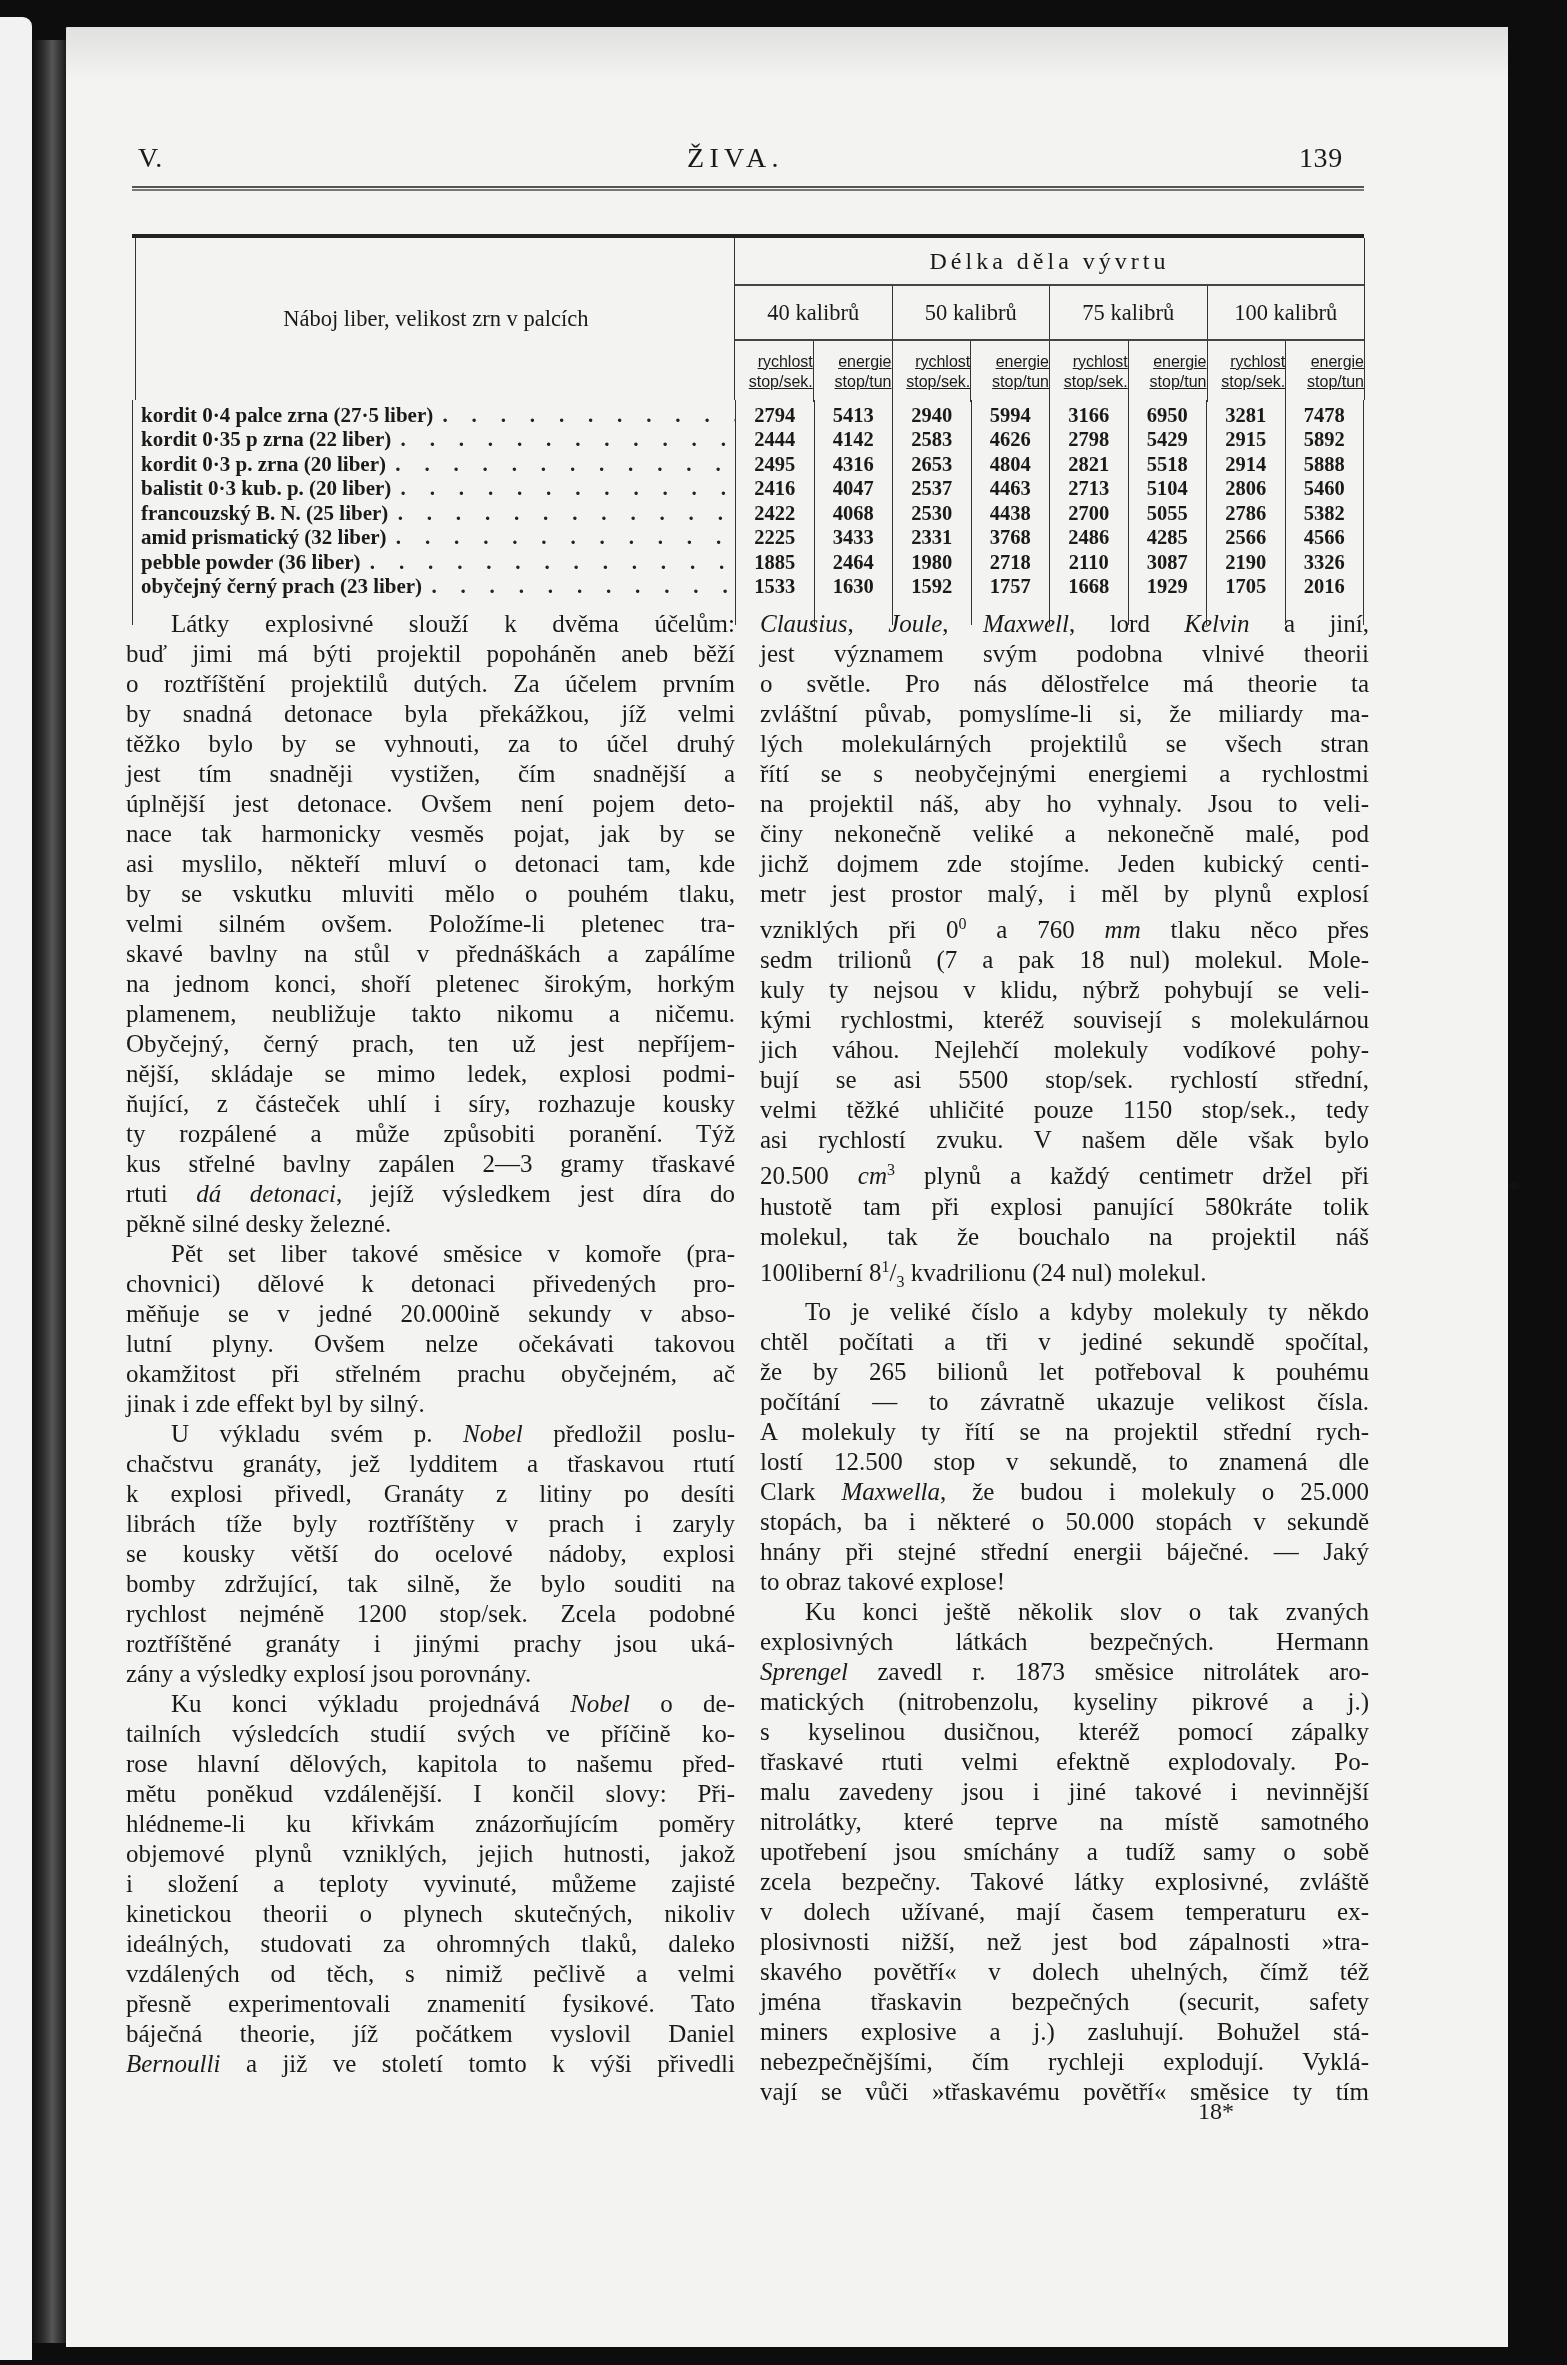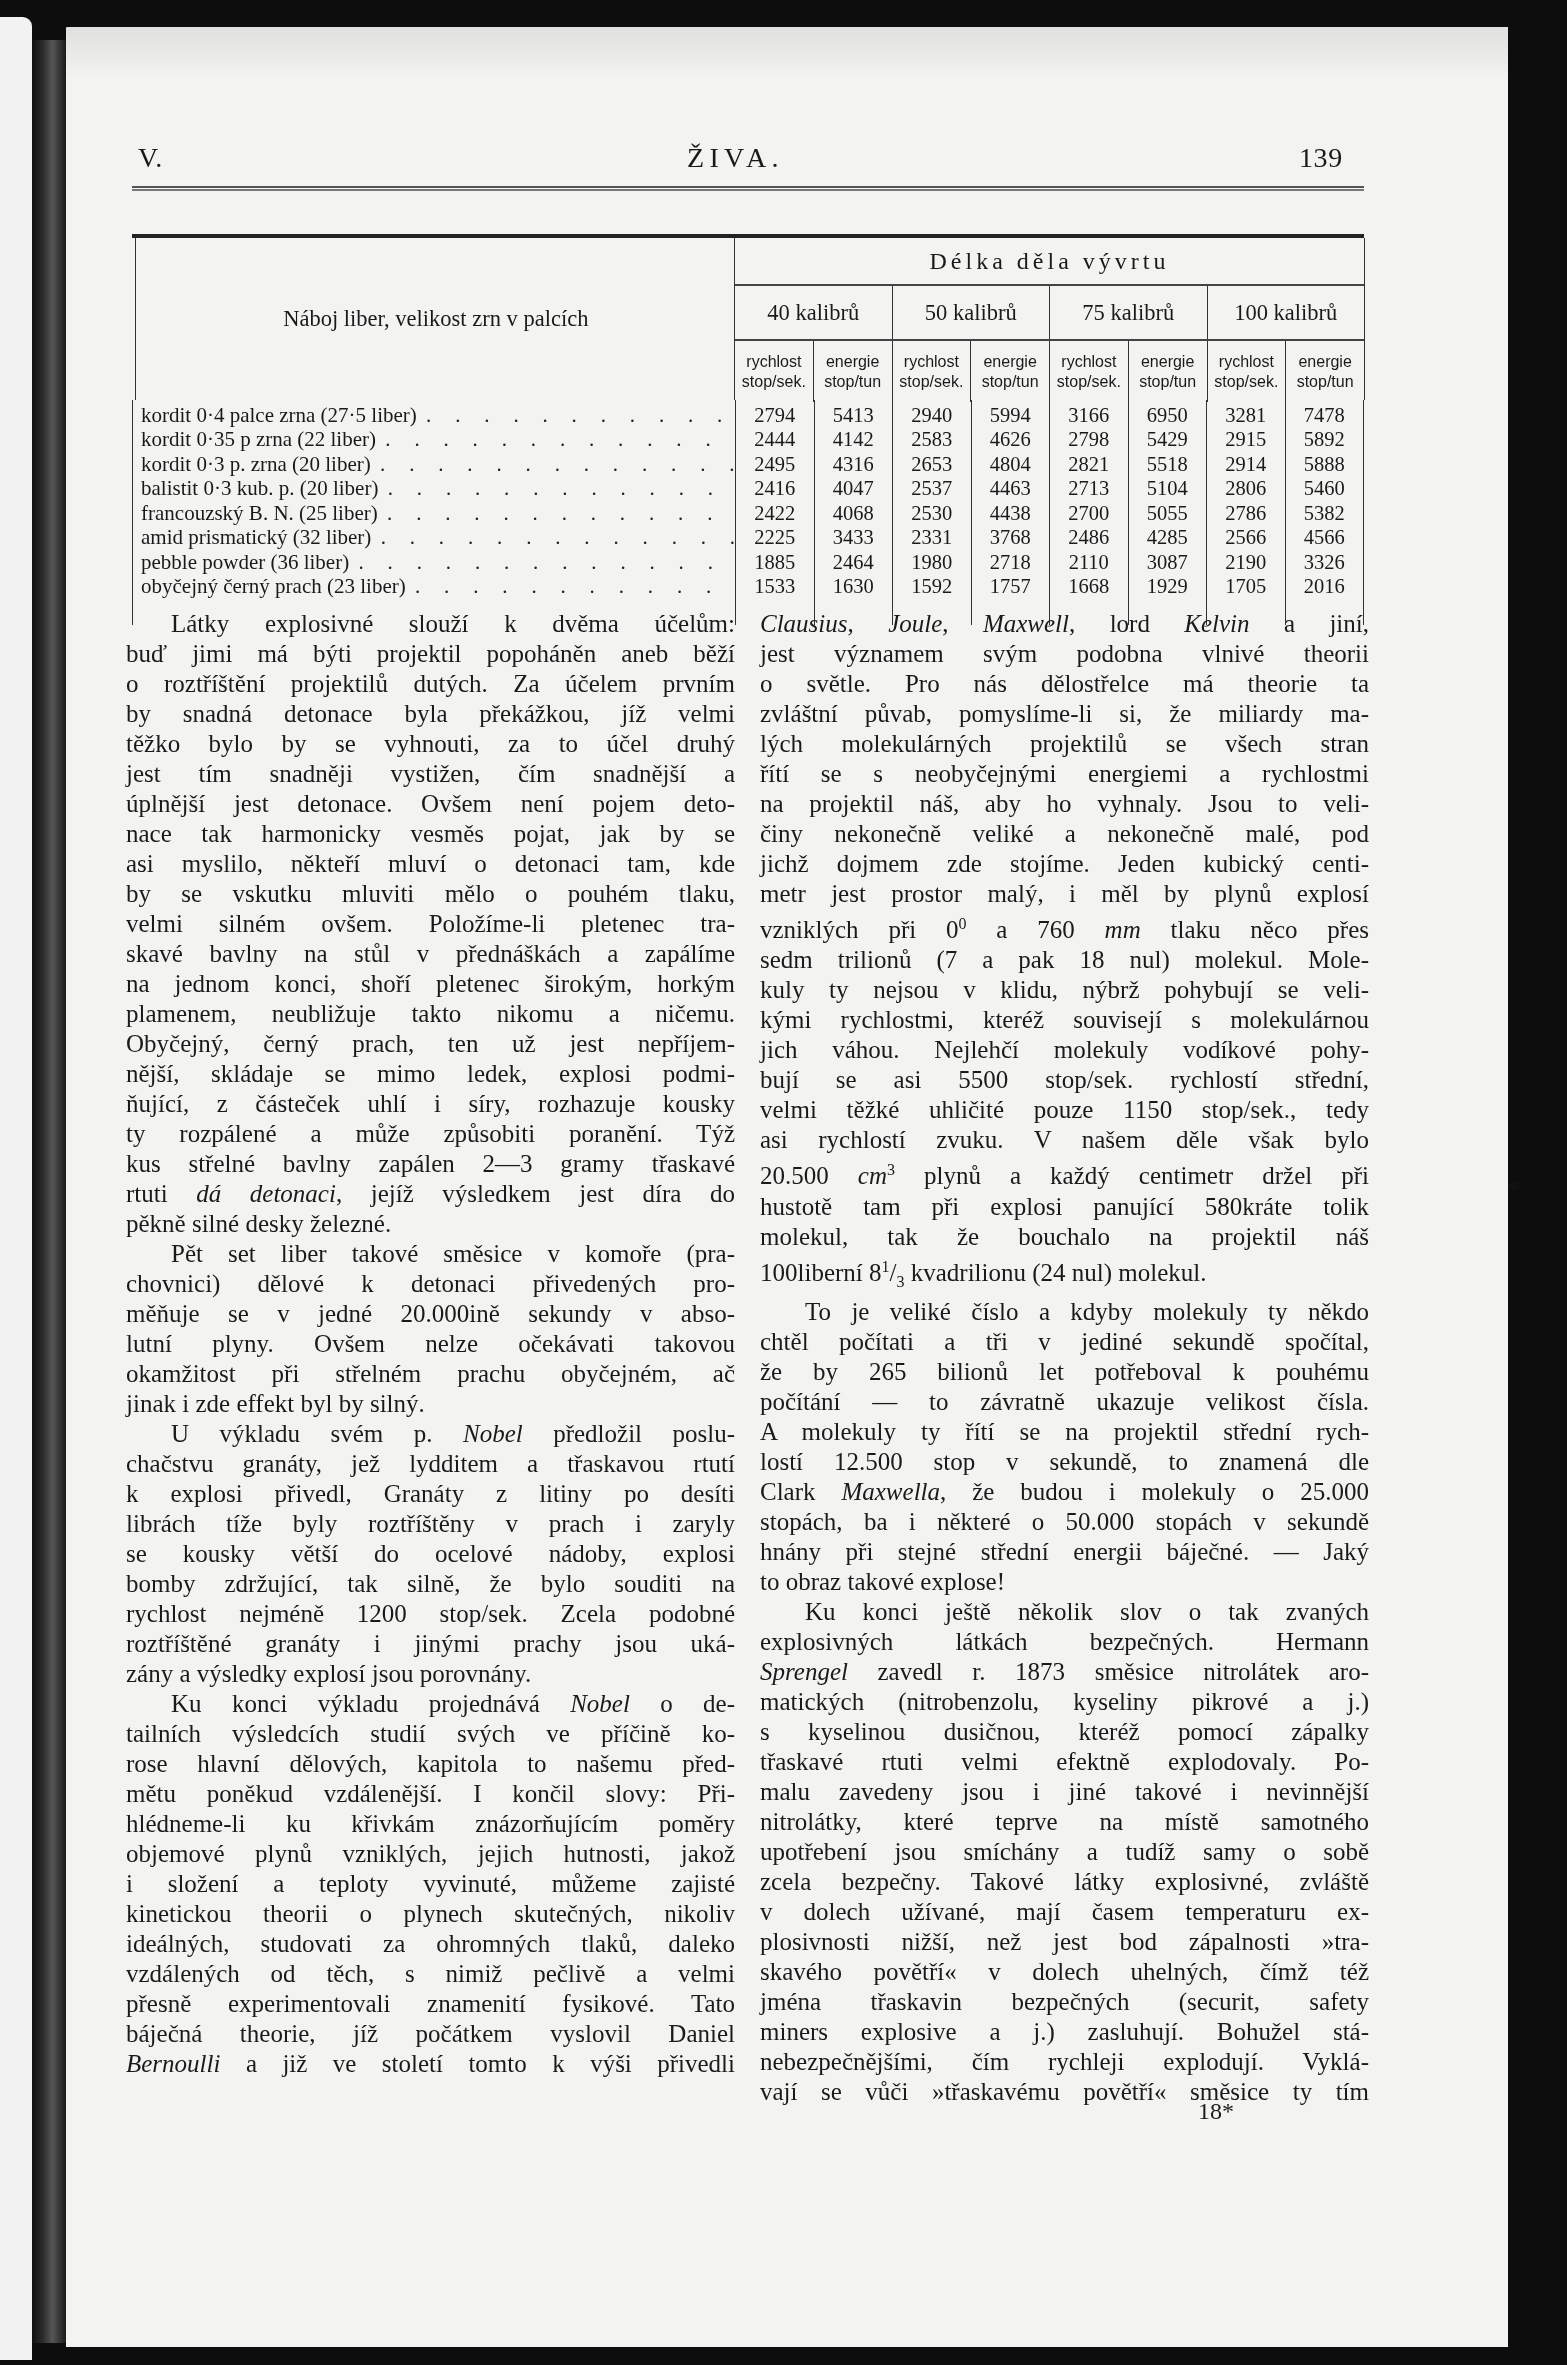--- a/index.html
+++ b/index.html
@@ -67,26 +67,26 @@
       border-bottom: 2px solid #444;
     }
     .th-cal { display: flex; height: 53px; border-bottom: 2px solid #444; }
     .th-cal > div {
       flex: 1; display: flex; align-items: center; justify-content: center;
       font-size: 22.5px; border-right: 1.3px solid #333;
     }
     .th-cal > div:last-child { border-right: none; }
     .th-sub { display: flex; height: 61px; }
     .th-sub > div {
-      flex: 1; display: flex; flex-direction: column; align-items: center; justify-content: center;
+      flex: 1; display: flex; flex-direction: column; align-items: flex-end; justify-content: center;
       font-size: 16px; line-height: 20px; font-family: "Liberation Sans", "DejaVu Sans", sans-serif;
-      font-stretch: condensed; border-right: 1.3px solid #333;
+      font-stretch: condensed; border-right: 1.3px solid #333; text-decoration: underline;
     }
     .th-sub > div:last-child { border-right: none; }
-    .tbl-body { position: relative; display: flex; }
+    .tbl-body { position: relative; display: flex; font-weight: bold; }
     .tb-labels {
       width: 602px; border-left: 1.3px solid #333; padding-top: 2.6px; padding-bottom: 26.5px;
     }
     .tb-label {
       height: 24.5px; font-size: 21px; line-height: 24.5px; padding-left: 8px;
       display: flex; white-space: nowrap; overflow: hidden;
     }
     .tb-label .dots {
       flex: 1; overflow: hidden; white-space: nowrap; margin-left: 9.3px; letter-spacing: 9.3px; color: #222;
     }

